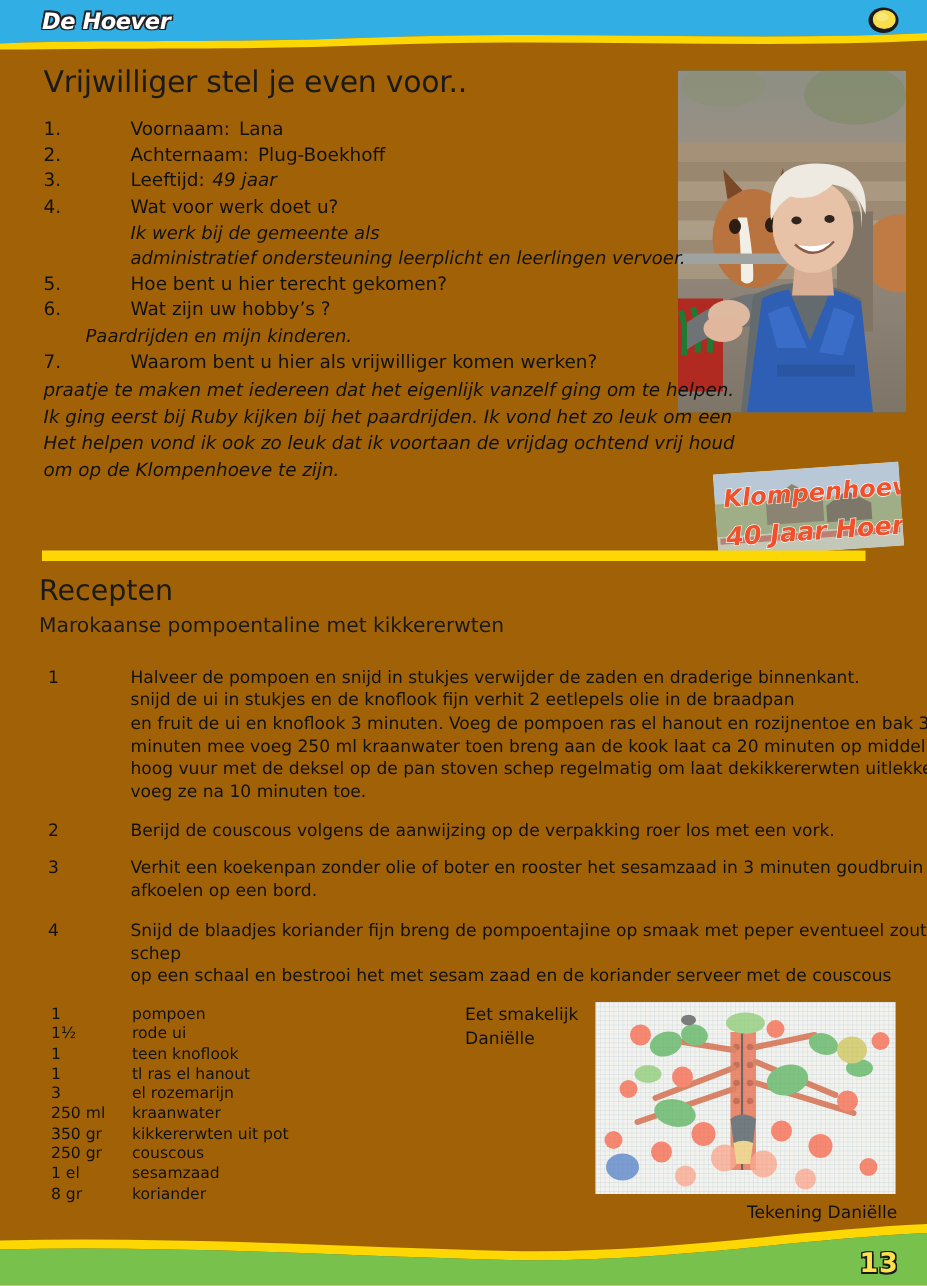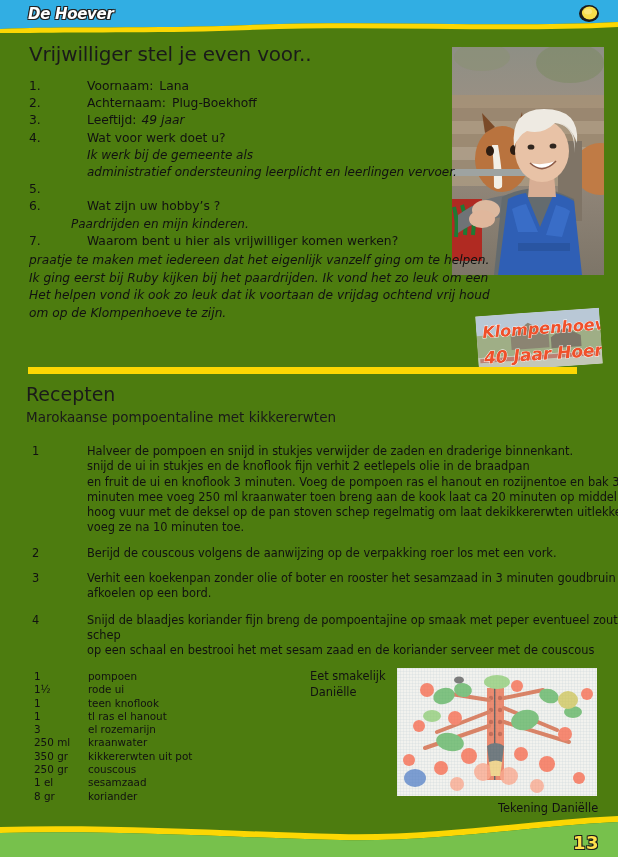--- a/index.html
+++ b/index.html
@@ -7,21 +7,21 @@
     padding: 0;
     background: #ffffff;
   }
   body {
     font-family: "DejaVu Sans", sans-serif;
   }
   .page {
     position: relative;
     width: 618px;
     height: 857px;
-    background: #4d7c0f;
+    background: #a16207;
     overflow: hidden;
   }
 
   
   .header-band {
     position: absolute;
     left: 0; top: 0;
     width: 618px;
     height: 33px;
     overflow: hidden;
@@ -360,27 +360,28 @@
 
     <div class="qa-row">
       <span class="qa-num">4.</span>
       <span class="qa-q">Wat voor werk doet u?</span>
     </div>
     <div class="qa-ans">Ik werk bij de gemeente als</div>
     <div class="qa-ans">administratief ondersteuning leerplicht en leerlingen vervoer.</div>
 
     <div class="qa-row">
       <span class="qa-num">5.</span>
+      <span class="qa-q">Hoe bent u hier terecht gekomen?</span>
     </div>
 
     <div class="qa-row">
       <span class="qa-num">6.</span>
       <span class="qa-q">Wat zijn uw hobby’s ?</span>
     </div>
-    <div class="qa-ans" style="margin-left:42px;">Paardrijden en mijn kinderen.</div>
+    <div class="qa-ans" style="margin-left:28px;">Paardrijden en mijn kinderen.</div>
 
     <div class="qa-row">
       <span class="qa-num">7.</span>
       <span class="qa-q">Waarom bent u hier als vrijwilliger komen werken?</span>
     </div>
 
     <div style="height:2px;"></div>
     <div class="qa-free">praatje te maken met iedereen dat het eigenlijk vanzelf ging om te helpen.</div>
     <div class="qa-free">Ik ging eerst bij Ruby kijken bij het paardrijden. Ik vond het zo leuk om een</div>
     <div class="qa-free">Het helpen vond ik ook zo leuk dat ik voortaan de vrijdag ochtend vrij houd</div>

